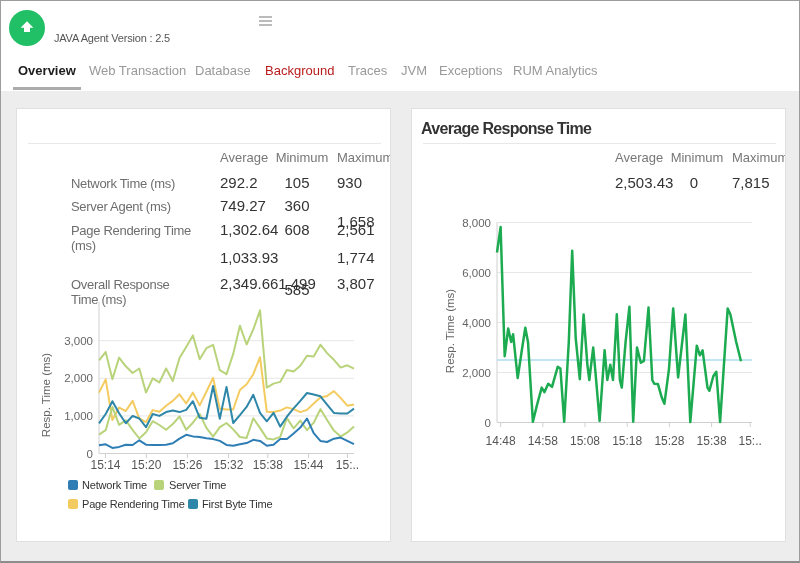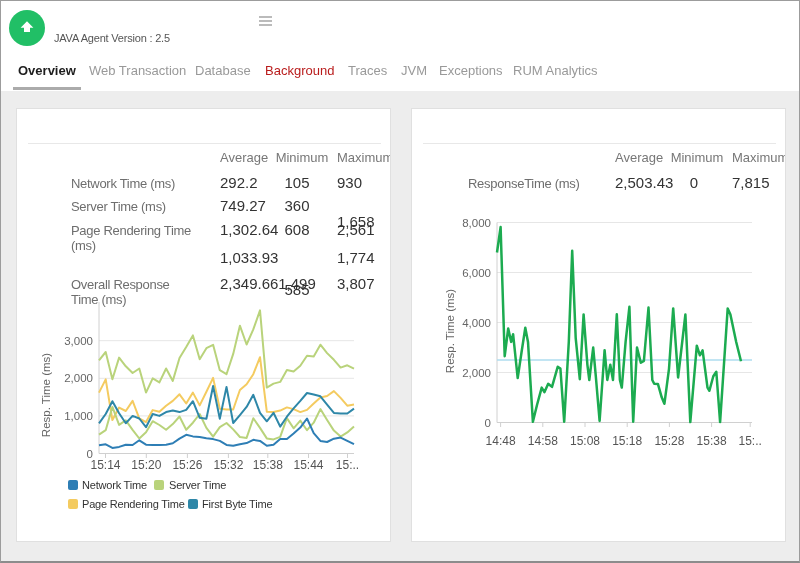--- a/index.html
+++ b/index.html
@@ -50,43 +50,43 @@
 
   <div class="card" style="left:15px;">
     <div class="carddiv"></div>
     <div class="th" style="left:203px;top:41px;">Average</div>
       <div class="thc" style="left:257px;top:41px;width:56px;">Minimum</div>
       <div class="th" style="left:320px;top:41px;">Maximum</div>
       <div class="tl" style="left:54px;top:67px;width:122px;">Network Time (ms)</div>
       <div class="tv" style="left:203px;top:65px;">292.2</div>
       <div class="tvc" style="left:252px;top:65px;width:56px;">105</div>
       <div class="tv" style="left:320px;top:65px;">930</div>
-      <div class="tl" style="left:54px;top:90px;width:122px;">Server Time (ms)</div>
+      <div class="tl" style="left:54px;top:90px;width:122px;">Server Agent (ms)</div>
       <div class="tv" style="left:203px;top:88px;">749.27</div>
       <div class="tvc" style="left:252px;top:88px;width:56px;">360</div>
       <div class="tv" style="left:320px;top:104px;">1,658</div>
       <div class="tl" style="left:54px;top:114px;width:122px;">Page Rendering Time (ms)</div>
       <div class="tv" style="left:203px;top:112px;">1,302.64</div>
       <div class="tvc" style="left:252px;top:112px;width:56px;">608</div>
       <div class="tv" style="left:320px;top:112px;">2,561</div>
       <div class="tv" style="left:203px;top:140px;">1,033.93</div>
       <div class="tvc" style="left:252px;top:140px;width:56px;margin-top:32px;">585</div>
       <div class="tv" style="left:320px;top:140px;">1,774</div>
       <div class="tl" style="left:54px;top:168px;width:122px;">Overall Response Time (ms)</div>
       <div class="tv" style="left:203px;top:166px;">2,349.66</div>
       <div class="tvc" style="left:252px;top:166px;width:56px;">1,499</div>
       <div class="tv" style="left:320px;top:166px;">3,807</div>
   </div>
 
   <div class="card" style="left:410px;">
+    <div class="cardtitle">Average Response Time</div>
     <div class="carddiv"></div>
     <div class="th" style="left:203px;top:41px;">Average</div>
       <div class="thc" style="left:257px;top:41px;width:56px;">Minimum</div>
       <div class="th" style="left:320px;top:41px;">Maximum</div>
-      <div class="tl" style="left:56px;top:67px;width:150px;">ResponseTime (ms)</div>
       <div class="tv" style="left:203px;top:65px;">2,503.43</div>
       <div class="tvc" style="left:254px;top:65px;width:56px;">0</div>
       <div class="tv" style="left:320px;top:65px;">7,815</div>
   </div>
 
   <svg width="800" height="563" style="position:absolute;left:0;top:0;">
 <line x1="98" y1="452.5" x2="353" y2="452.5" stroke="#d0d0d0" stroke-width="1"></line>
       <line x1="98" y1="414.9" x2="353" y2="414.9" stroke="#e6e6e6" stroke-width="1"></line>
       <line x1="98" y1="377.3" x2="353" y2="377.3" stroke="#e6e6e6" stroke-width="1"></line>
       <line x1="98" y1="339.7" x2="353" y2="339.7" stroke="#e6e6e6" stroke-width="1"></line>

